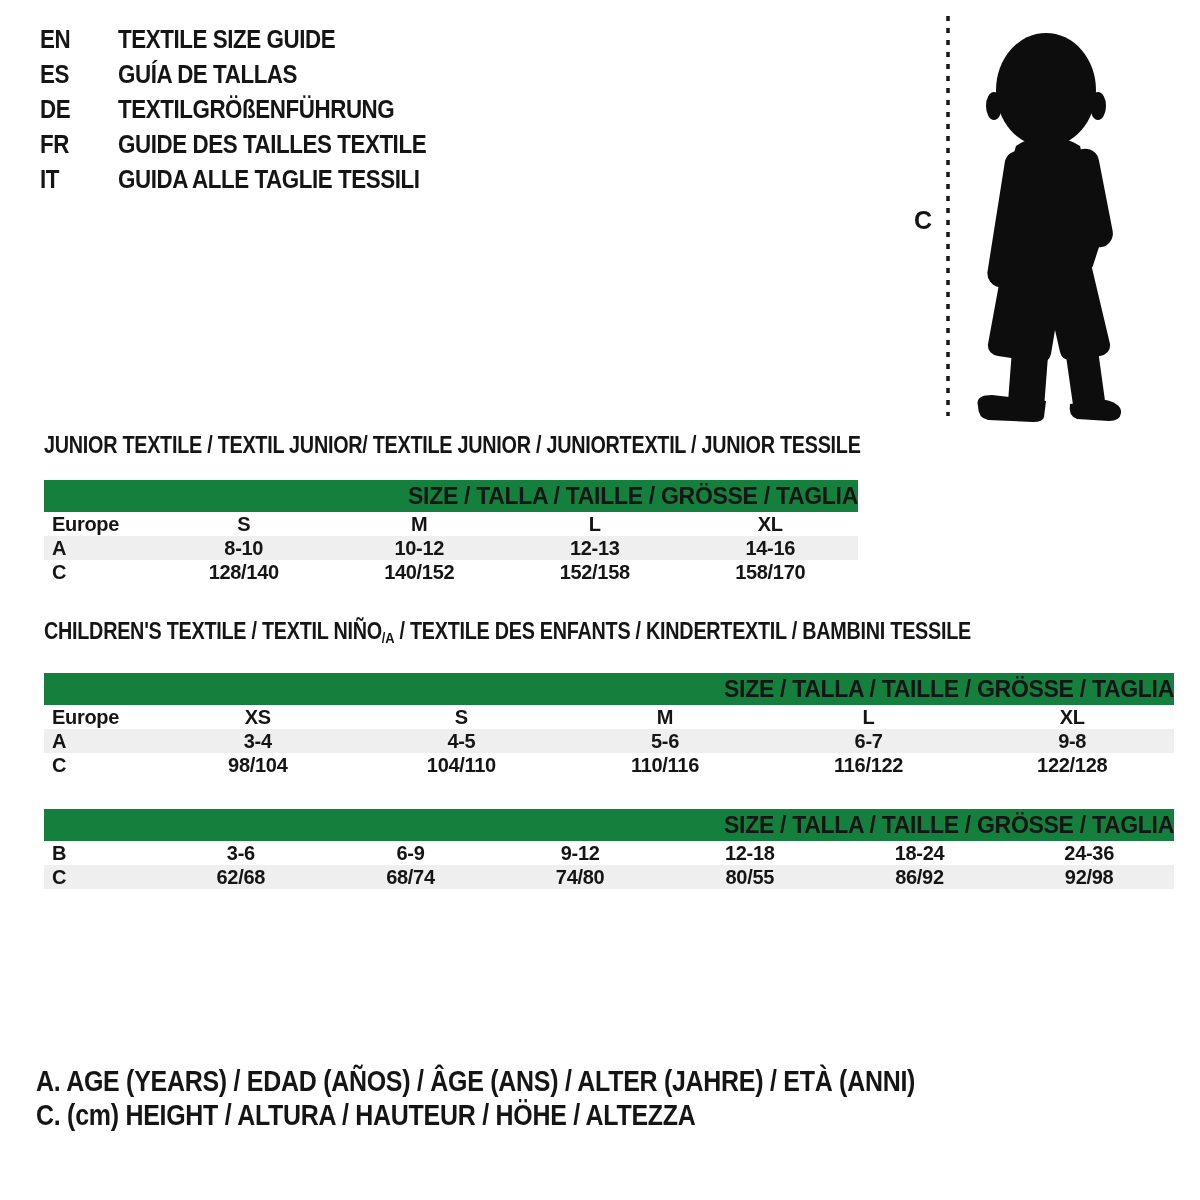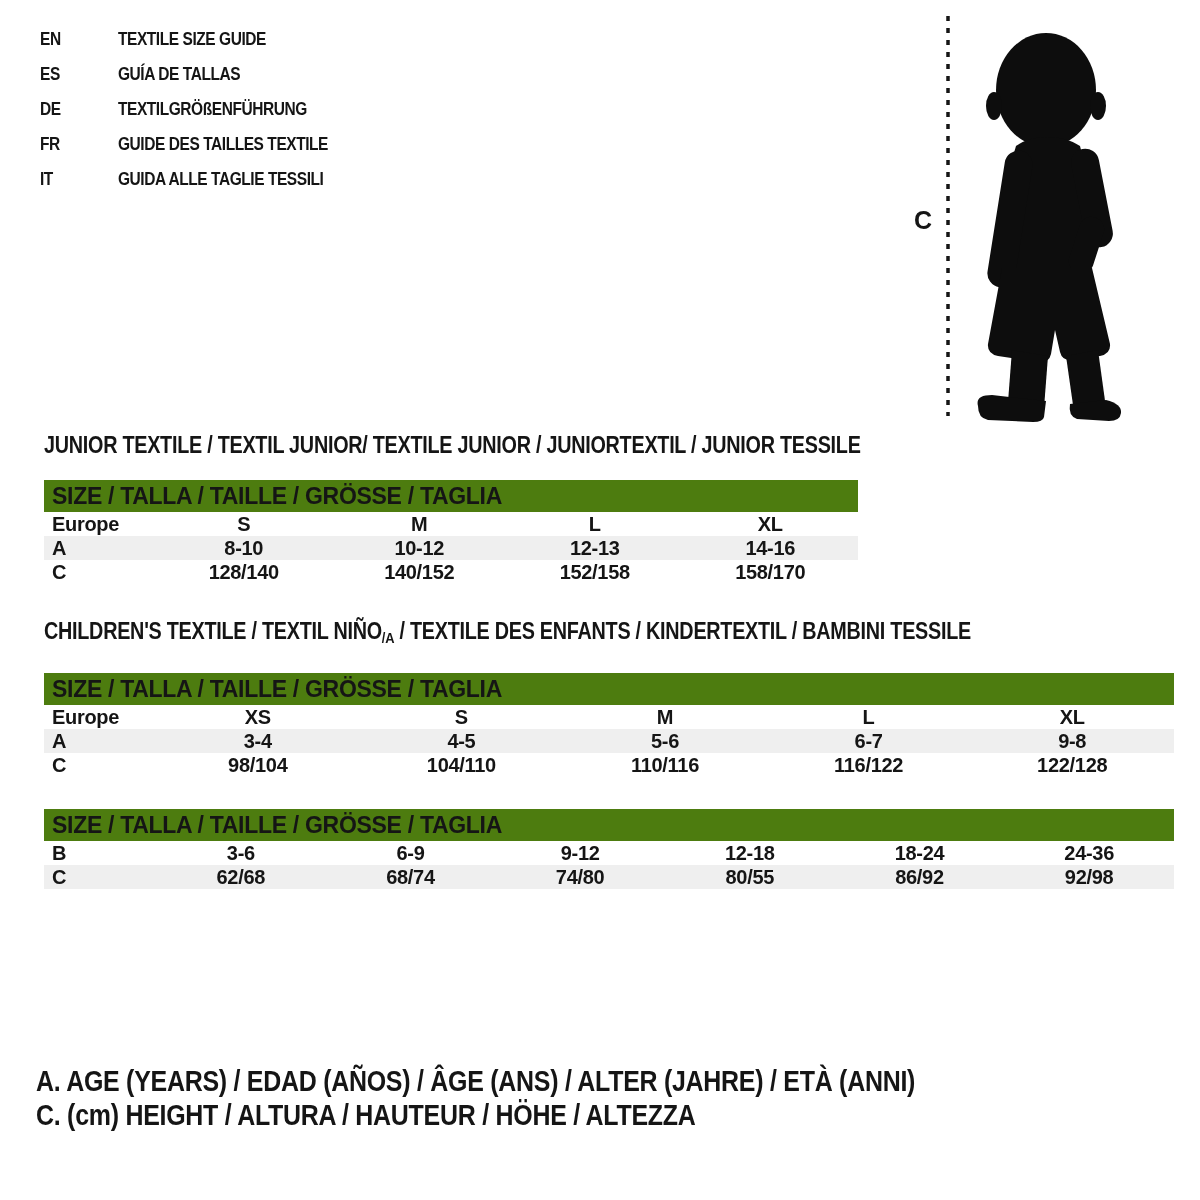--- a/index.html
+++ b/index.html
@@ -7,39 +7,39 @@
   body {
     width:1200px; height:1200px; position:relative;
     background:#ffffff; color:#151515;
     font-family:"Liberation Sans", sans-serif; font-weight:bold;
     overflow:hidden;
   }
   .condensed { display:inline-block; transform:scaleX(0.86); transform-origin:0 50%; white-space:nowrap; }
 
   
   .languages { position:absolute; left:40px; top:22px; }
-  .lang-row { display:flex; height:35px; align-items:center; font-size:18px; letter-spacing:-0.5px; }
+  .lang-row { display:flex; height:35px; align-items:center; font-size:26px; letter-spacing:-0.5px; }
   .lang-code { width:78px; flex:0 0 78px; }
 
   
   .figure-line { position:absolute; left:945px; top:14px; }
   .figure-c { position:absolute; left:906px; top:206px; width:34px; text-align:center; font-size:25px; }
   .baby-svg { position:absolute; left:958px; top:24px; }
 
   
   #sections { position:absolute; left:44px; top:430px; width:1130px; }
   .section { margin-bottom:32px; }
   .section-title { font-size:23px; line-height:30px; letter-spacing:-0.3px; }
   .sub { font-size:15px; vertical-align:-4px; }
 
   .size-table { border-collapse:collapse; table-layout:fixed; margin-top:20px; }
   .section-junior-textile .size-table { width:814px; }
   .section-children-textile .size-table,
   .section-babies-textile .size-table { width:1130px; }
-  th.band { background:#4d7c0f; height:32px; text-align:left; padding:0 0 0 8px; font-size:23px; font-weight:bold; letter-spacing:-0.3px; }
+  th.band { background:#15803d; height:32px; text-align:right; padding:0 0 0 8px; font-size:23px; font-weight:bold; letter-spacing:-0.3px; }
   td { height:24px; font-size:20px; font-weight:bold; text-align:center; padding:0; letter-spacing:-0.3px; }
   td.row-label { text-align:left; padding-left:8px; }
   tbody tr:nth-child(even) td { background:#efefef; }
   col.label-col { width:112px; }
 
   
   #legend { position:absolute; left:36px; top:1064px; }
   .legend-line { font-size:29px; line-height:34px; letter-spacing:-0.3px; }
 </style>
 </head>

